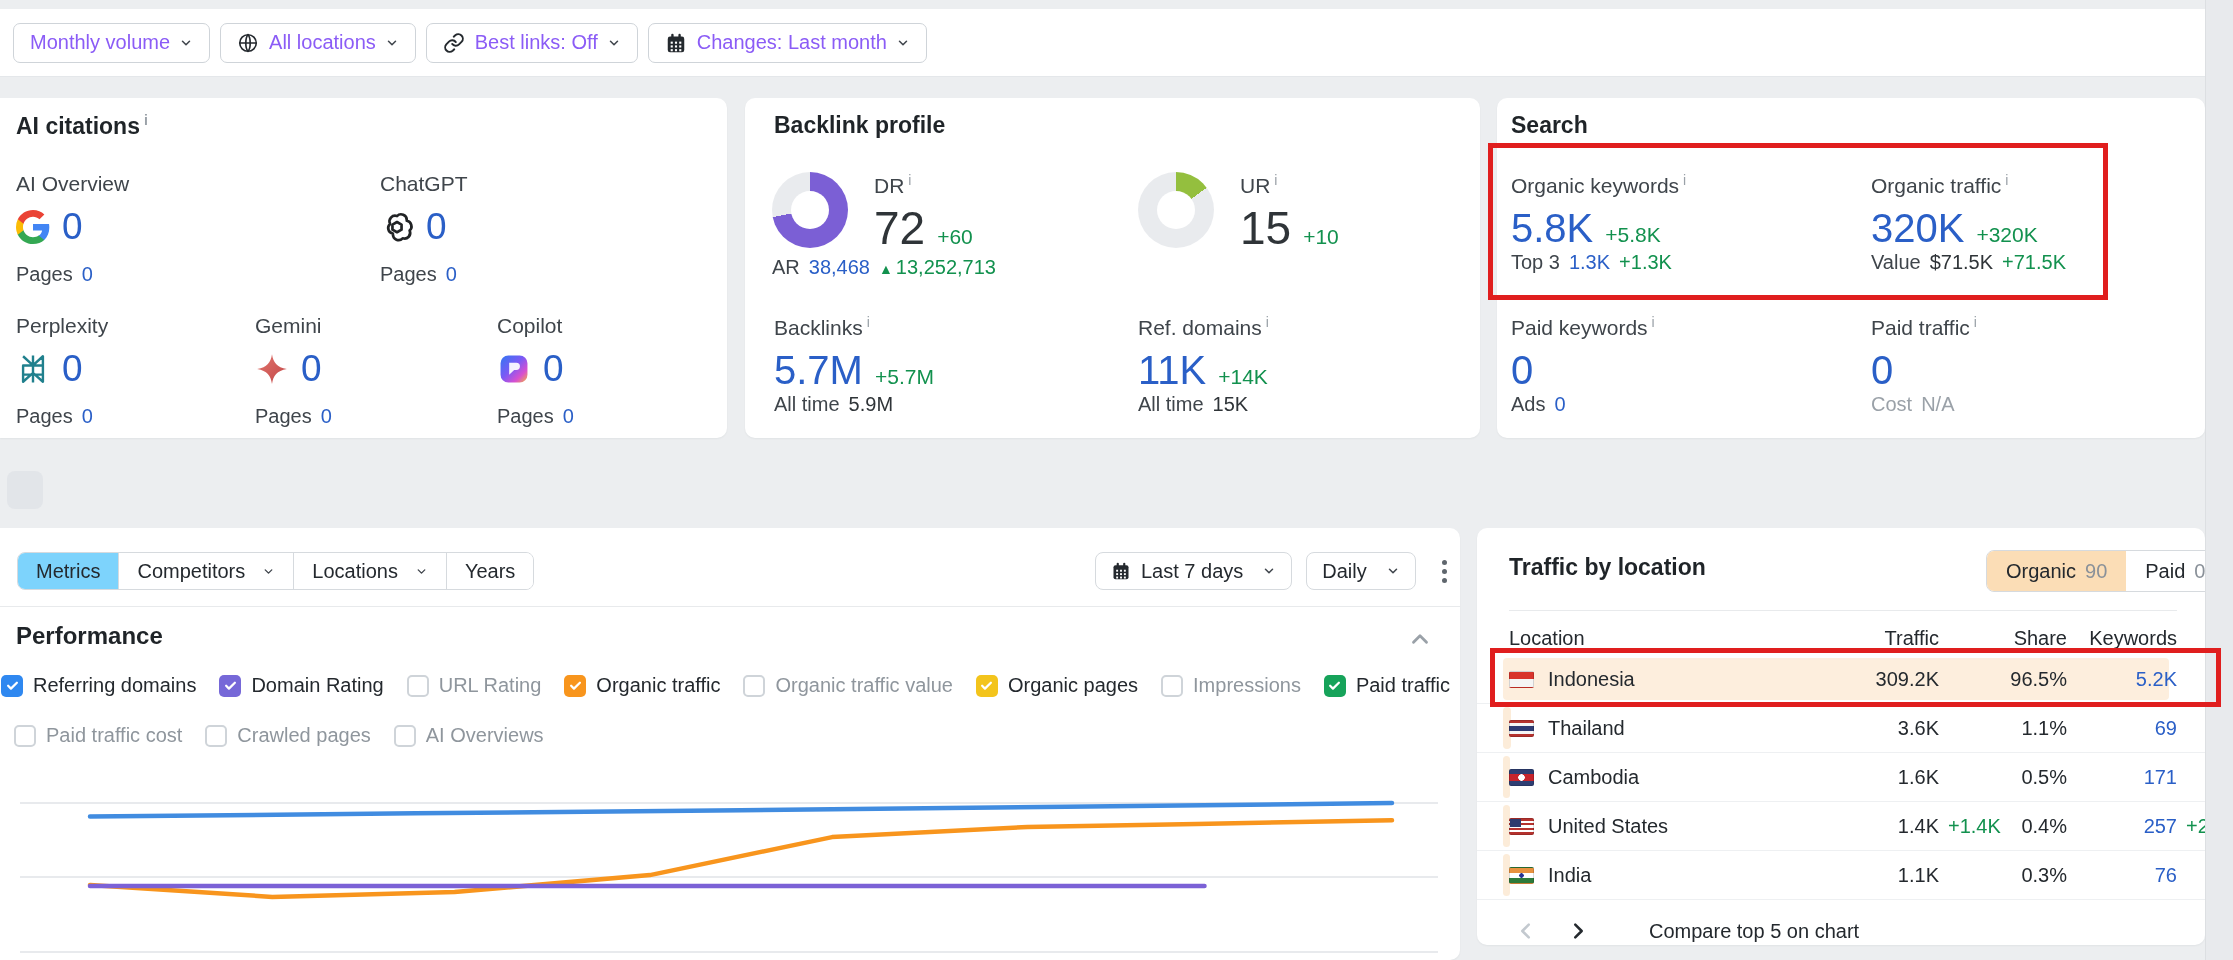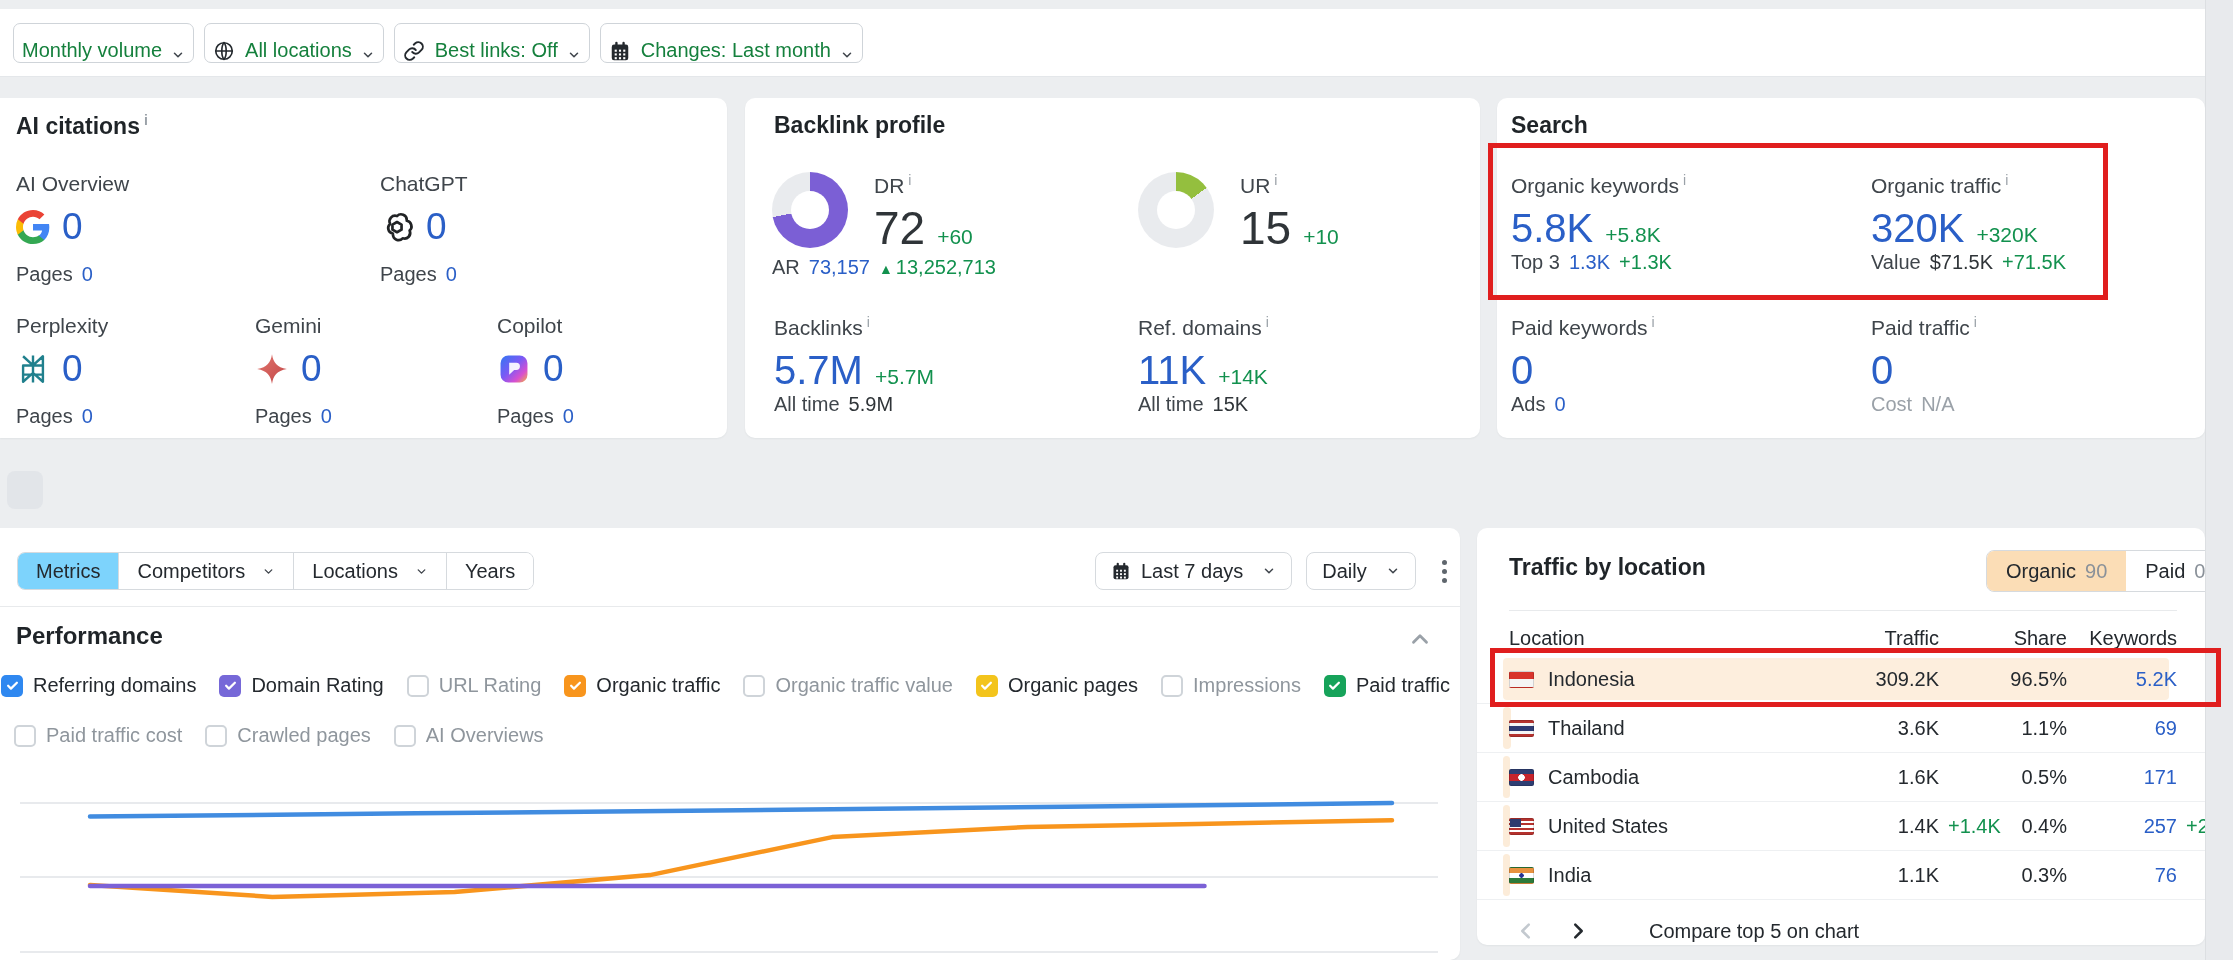--- a/index.html
+++ b/index.html
@@ -1,21 +1,21 @@
 <!DOCTYPE html>
 <html><head>
 <meta charset="utf-8">
 <style>
   * { box-sizing: border-box; margin: 0; padding: 0; }
   body { font-family: "Liberation Sans", "DejaVu Sans", sans-serif; background: #eceef0; }
   #app { position: relative; width: 2233px; height: 960px; overflow: hidden; background: #eceef0; }
 
   
   .topbar { position: absolute; left: 0; top: 9px; width: 2205px; height: 68px; background: #fff; border-bottom: 1px solid #e4e7ea; display: flex; align-items: center; padding-left: 13px; gap: 10px; }
-  .filter-btn { display: inline-flex; align-items: flex-end; height: 40px; padding: 0 8px; background: #fff; border: 1px solid #cfd4d9; border-radius: 7px; font: 20px "Liberation Sans", sans-serif; color: #15803d; cursor: pointer; }
+  .filter-btn { display: inline-flex; align-items: center; height: 40px; padding: 0 16px; background: #fff; border: 1px solid #cfd4d9; border-radius: 7px; font: 20px "Liberation Sans", sans-serif; color: #8b5cf6; cursor: pointer; }
   .f-icon { display: inline-flex; width: 22px; height: 22px; margin-right: 10px; }
   .f-icon svg { width: 22px; height: 22px; }
   .f-chev { display: inline-flex; margin-left: 9px; }
   .f-chev svg { width: 14px; height: 14px; }
 
   
   .card { position: absolute; top: 98px; height: 340px; background: #fff; border-radius: 10px; box-shadow: 0 1px 2px rgba(20,30,40,.05); }
   .card-ai { left: 0; width: 727px; border-top-left-radius: 0; border-bottom-left-radius: 0; }
   .card-bl { left: 745px; width: 735px; }
   .card-se { left: 1497px; width: 708px; }
@@ -318,21 +318,21 @@
       <div class="donut-right">
         <div class="m-label"><span>DR</span><sup class="info">i</sup></div>
         <div class="m-value">
             <span class="v-xl">72</span>
             <span class="delta">+60</span>
           </div>
       </div>
     </div>
     <div class="sub-line" style="left:27px;top:158px">
       <span class="s-label">AR</span>
-      <a class="s-link">73,157</a>
+      <a class="s-link">38,468</a>
       <span class="s-delta"><span class="tri">▲</span><span>13,252,713</span></span>
     </div>
 
     <div class="donut-block" style="left:393px;top:74px">
       <div class="donut" style="--pct: 15; --col: #94bf3e;"></div>
       <div class="donut-right">
         <div class="m-label"><span>UR</span><sup class="info">i</sup></div>
         <div class="m-value">
             <span class="v-xl">15</span>
             <span class="delta">+10</span>

